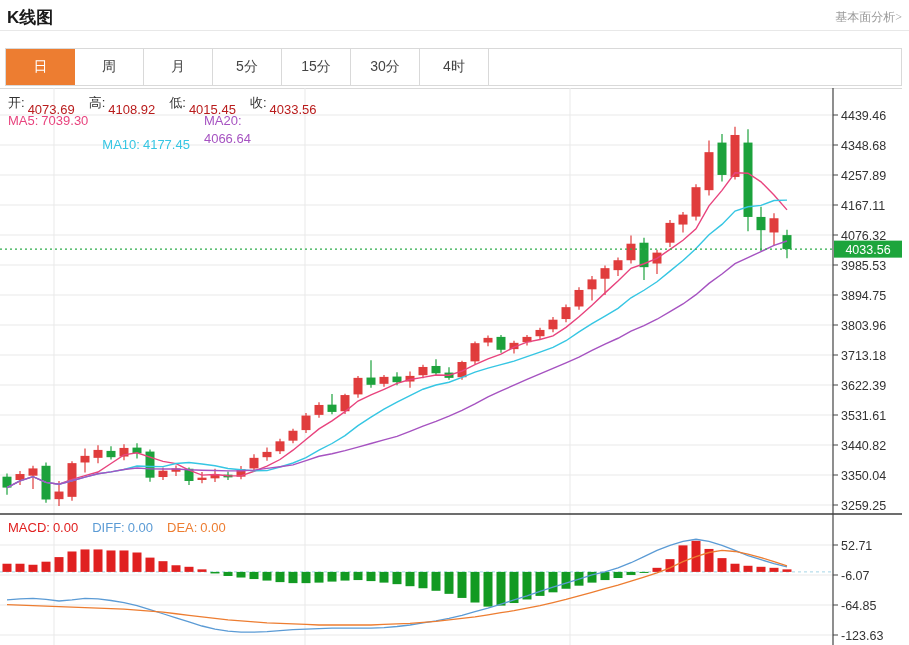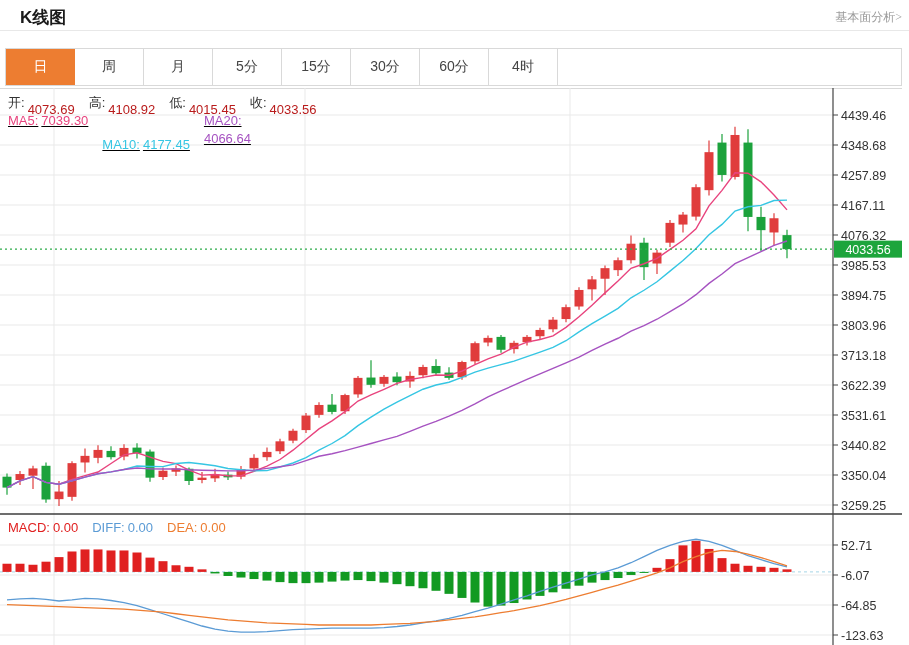--- a/index.html
+++ b/index.html
@@ -1,27 +1,27 @@
 <!DOCTYPE html>
 <html><head>
 <meta charset="utf-8">
 <style>
   html,body{margin:0;padding:0;background:#fff;font-family:"Liberation Sans","DejaVu Sans",sans-serif;}
   #app{position:relative;width:909px;height:645px;overflow:hidden;background:#fff;}
-  .hdr-title{position:absolute;left:20px;top:6px;font-size:17px;font-weight:bold;color:#1a1a1a;}
+  .hdr-title{position:absolute;left:7px;top:6px;font-size:17px;font-weight:bold;color:#1a1a1a;}
   .hdr-link{position:absolute;right:7px;top:9px;font-size:12px;color:#9a9a9a;cursor:pointer;font-family:Liberation Serif, serif;}
   .hdr-divider{position:absolute;left:0;top:30px;width:909px;height:1px;background:#e8e8e8;}
   .tabbar{position:absolute;left:5px;top:48px;width:897px;height:38px;display:flex;border:1px solid #d9d9d9;box-sizing:border-box;background:#fff;}
   .tab{width:69px;height:100%;display:flex;align-items:center;justify-content:center;font-size:14px;color:#444;border-right:1px solid #d9d9d9;cursor:pointer;box-sizing:border-box;background:#fff;}
   .tab.active{background:#ed7d31;color:#fff;border-right:none;}
   .tab-filler{flex:1;background:#fff;}
   svg text{font-family:"Liberation Sans","DejaVu Sans",sans-serif;}
   .legend-row{position:absolute;display:flex;gap:14px;font-size:13px;white-space:nowrap;}
   #legend-ohlc{left:8px;top:94px;}
-  #legend-ma{left:8px;top:113px;text-decoration:underline;}
+  #legend-ma{left:8px;top:113px;}
   #legend-macd{left:8px;top:520px;}
   .lg-item{display:flex;gap:3px;}
   .lg-label{color:#333;}
   .chart-svg{position:absolute;left:0;top:0;}
 </style>
 <style>.v-green{color:#b91c1c;margin-top:8px;} .c-ma5{color:#e8447e;}
  .c-ma10{color:#36c6e3;margin-top:24px;} .c-ma20{color:#a653c1;flex-direction:column;}
  .c-macd{color:#e02020;} .c-diff{color:#5b9bd5;} .c-dea{color:#ed7d31;}
  .tab.active{background:#ed7d31;}</style></head>
 <body>
@@ -31,21 +31,20 @@
   <div class="hdr-link">基本面分析&gt;</div>
   <div class="hdr-divider"></div>
 
   <div class="tabbar" id="tabbar">
       <div class="tab active">日</div>
       <div class="tab">周</div>
       <div class="tab">月</div>
       <div class="tab">5分</div>
       <div class="tab">15分</div>
       <div class="tab">30分</div>
-      <div class="tab">60分</div>
       <div class="tab">4时</div>
       <div class="tab-filler"></div>
     </div>
 
   <svg id="chart" class="chart-svg" width="909" height="645">
       <line x1="0" y1="88.5" x2="902" y2="88.5" stroke="#d9d9d9" stroke-width="1"></line>
       <line x1="0" y1="115" x2="833" y2="115" stroke="#e9e9e9" stroke-width="1"></line>
       <line x1="833" y1="115" x2="838" y2="115" stroke="#444444" stroke-width="1"></line>
       <text x="841" y="119.5" font-size="12.5" fill="#333333">4439.46</text>
       <line x1="0" y1="145" x2="833" y2="145" stroke="#e9e9e9" stroke-width="1"></line>

